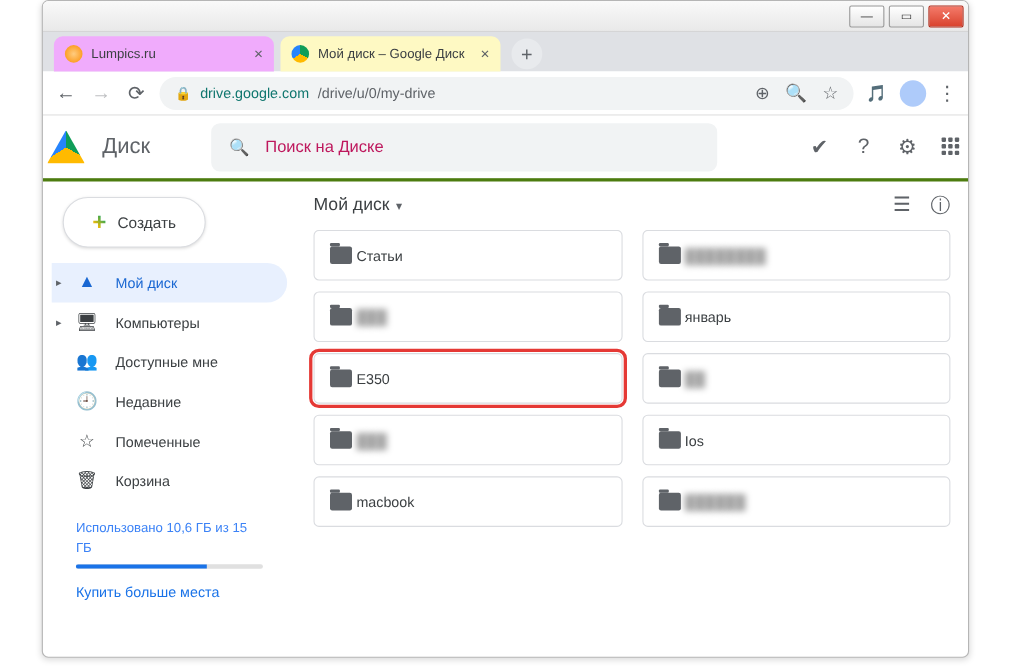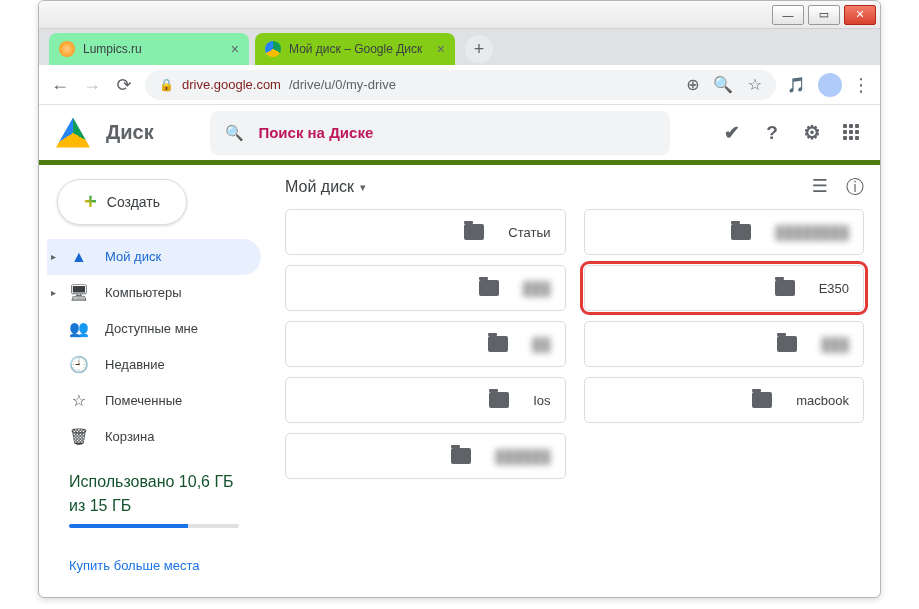--- a/index.html
+++ b/index.html
@@ -8,71 +8,71 @@
   
   .outer-frame { position: absolute; left: 38px; top: 0; width: 843px; height: 598px; border: 1px solid #b5b5b5; border-radius: 6px; background: #fff; box-shadow: 0 2px 6px rgba(0,0,0,.15); overflow: hidden; }
 
   
   .win-title { height: 28px; background: linear-gradient(#f9f9f9,#e9e9e9); border-bottom: 1px solid #d0d0d0; display:flex; justify-content:flex-end; align-items:center; padding-right:4px; gap:4px;}
   .win-btn { width:32px; height:20px; border:1px solid #999; background:linear-gradient(#fff,#e5e5e5); display:flex; align-items:center; justify-content:center; font-size:11px; color:#333; border-radius:2px;}
   .win-btn.close { background:linear-gradient(#f47a6a,#d9432e); color:#fff; border-color:#b02a1a;}
 
   
   .tab-strip { height: 36px; background:#dfe1e5; display:flex; align-items:flex-end; padding-left:10px; }
-  .tab { height:32px; background:#84cc16; border-top-left-radius:8px; border-top-right-radius:8px; display:flex; align-items:center; padding:0 10px; margin-right:6px; font-size:12px; color:#3c4043; min-width:200px; position:relative;}
-  .tab.inactive { background:#86efac; }
+  .tab { height:32px; background:#fef9c3; border-top-left-radius:8px; border-top-right-radius:8px; display:flex; align-items:center; padding:0 10px; margin-right:6px; font-size:12px; color:#3c4043; min-width:200px; position:relative;}
+  .tab.inactive { background:#f0abfc; }
   .tab .fav { width:16px; height:16px; border-radius:50%; margin-right:8px;}
   .tab .fav.orange { background:radial-gradient(#ffcc80,#fb8c00); }
   .tab .fav.drive { background:conic-gradient(#0f9d58 0 33%, #ffba00 33% 66%, #2684fc 66% 100%); }
   .tab .close { margin-left:auto; color:#5f6368; font-size:14px; }
   .newtab { width:28px; height:28px; border-radius:50%; background:#e8eaed; display:flex; align-items:center; justify-content:center; margin:0 0 2px 4px; color:#5f6368; font-size:18px;}
 
   
   .addr-row { height:40px; display:flex; align-items:center; padding:0 10px; border-bottom:1px solid #e0e0e0; background:#fff; gap:10px;}
   .nav-ico { width:22px; height:22px; color:#5f6368; display:flex; align-items:center; justify-content:center; font-size:18px;}
   .addr-bar { flex:1; height:30px; background:#f1f3f4; border-radius:15px; display:flex; align-items:center; padding:0 14px; font-size:13px; color:#3c4043; gap:8px;}
   .lock { color:#5f6368; font-size:12px;}
-  .addr-host { color:#7f1d1d;}
+  .addr-host { color:#0f766e;}
   .addr-path { color:#5f6368;}
   .addr-right { margin-left:auto; display:flex; gap:14px; color:#5f6368; font-size:16px;}
   .avatar-dot { width:24px; height:24px; border-radius:50%; background:#aecbfa;}
   .menu-dots { font-size:18px; color:#5f6368;}
 
   
-  .drive-header { height:60px; display:flex; align-items:center; padding:0 17px; border-bottom:5px solid #4d7c0f; gap:16px;font-weight:bold;}
+  .drive-header { height:60px; display:flex; align-items:center; padding:0 4px; border-bottom:3px solid #4d7c0f; gap:16px;}
   .drive-logo { width:34px; height:30px; background:conic-gradient(#0f9d58 0 33%, #ffba00 33% 66%, #2684fc 66% 100%); clip-path: polygon(50% 0, 100% 100%, 0 100%);}
   .drive-name { font-size:20px; color:#5f6368;}
   .search-box { flex:0 0 460px; margin-left:40px; height:44px; background:#f1f3f4; border-radius:8px; display:flex; align-items:center; padding:0 16px; color:#5f6368; font-size:15px; gap:14px;}
   .hdr-icons { margin-left:auto; display:flex; gap:18px; color:#5f6368;}
   .hdr-ico { width:22px; height:22px; display:flex; align-items:center; justify-content:center; font-size:19px;}
   .apps-grid { width:18px; height:18px; display:grid; grid-template-columns:repeat(3,4px); grid-template-rows:repeat(3,4px); gap:2px;}
   .apps-grid span{ background:#5f6368; border-radius:1px;}
 
   
   .main { display:flex; height:calc(100% - 28px - 36px - 40px - 60px);}
   .sidebar { width:230px; padding:10px 8px; display:flex; flex-direction:column;}
   .create-btn { width:130px; height:46px; border:1px solid #dadce0; border-radius:24px; background:#fff; box-shadow:0 1px 3px rgba(0,0,0,.15); display:flex; align-items:center; justify-content:center; gap:10px; font-size:14px; color:#3c4043; margin:4px 0 14px 10px;}
   .plus { font-size:22px; font-weight:bold; background:linear-gradient(45deg,#ea4335,#fbbc04,#34a853,#4285f4); -webkit-background-clip:text; color:transparent;}
   .side-item { height:36px; border-radius:0 18px 18px 0; display:flex; align-items:center; padding-left:22px; gap:16px; font-size:13px; color:#3c4043;}
   .side-item.active { background:#e8f0fe; color:#1967d2; font-weight:500;}
   .side-ico { width:20px; display:flex; align-items:center; justify-content:center; color:inherit; font-size:16px;}
   .side-item .chev { position:absolute; margin-left:-18px; color:#5f6368; font-size:10px;}
-  .storage { margin:16px 22px 16px; font-size:16px; color:#14532d; line-height:1.5;}
+  .storage { margin:16px 22px 0; font-size:12px; color:#3b82f6; line-height:1.5;}
   .stor-bar { height:4px; background:#e0e0e0; margin-top:6px; border-radius:2px; overflow:hidden;}
   .stor-fill { height:100%; width:70%; background:#1a73e8;}
   .buy-more { margin:14px 22px; font-size:13px; color:#1a73e8;}
 
   .content { flex:1; display:flex; flex-direction:column; }
   .crumb-row { height:44px; display:flex; align-items:center; padding:0 16px; color:#3c4043;}
   .crumb { font-size:16px; display:flex; align-items:center; gap:6px;}
   .crumb .dd { color:#5f6368; font-size:11px;}
   .crumb-right { margin-left:auto; display:flex; gap:18px; color:#5f6368; font-size:18px;}
 
   .folder-grid { flex:1; overflow:hidden; padding:0 16px; display:grid; grid-template-columns:1fr 1fr; grid-auto-rows:46px; gap:10px 18px; align-content:start;}
-  .folder-tile { border:1px solid #dadce0; border-radius:5px; display:flex; align-items:center; padding:0 14px; gap:24px; font-size:13px; color:#3c4043; background:#fff;justify-content:flex-end;}
+  .folder-tile { border:1px solid #dadce0; border-radius:5px; display:flex; align-items:center; padding:0 14px; gap:4px; font-size:13px; color:#3c4043; background:#fff;}
   .folder-tile.highlight { outline:3px solid #e53935; outline-offset:1px; border-radius:5px;}
   .ficon { width:20px; height:16px; background:#5f6368; border-radius:2px; position:relative;}
   .ficon::before { content:""; position:absolute; top:-3px; left:0; width:9px; height:3px; background:#5f6368; border-radius:1px;}
   .ficon.shared::after{ content:""; position:absolute; right:1px; bottom:1px; width:7px; height:7px; background:#fff; border-radius:50%;}
   .blur { color:transparent; text-shadow:0 0 6px rgba(0,0,0,.35);}
 </style>
 </head>
 <body>
 
 <div class="outer-frame">
@@ -206,20 +206,24 @@
             <span>Статьи</span>
           </div>
           <div class="folder-tile">
             <div class="ficon"></div>
             <span class="blur">████████</span>
           </div>
           <div class="folder-tile">
             <div class="ficon"></div>
             <span class="blur">███</span>
           </div>
+          <div class="folder-tile">
+            <div class="ficon"></div>
+            <span>январь</span>
+          </div>
           <div class="folder-tile highlight">
             <div class="ficon"></div>
             <span>E350</span>
           </div>
           <div class="folder-tile">
             <div class="ficon"></div>
             <span class="blur">██</span>
           </div>
           <div class="folder-tile">
             <div class="ficon"></div>

